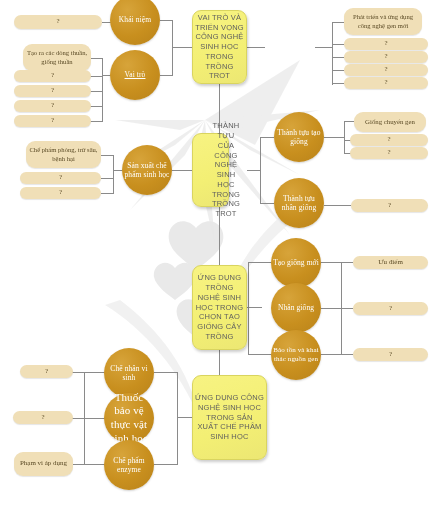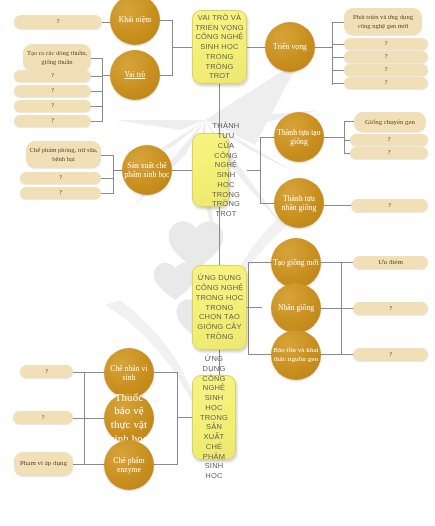--- a/index.html
+++ b/index.html
@@ -125,21 +125,20 @@
   <div class="ln lnh" style="left:90px;top:121px;width:13px;"></div>
 
   <div class="pill" style="left:23px;top:44px;width:68px;height:27px;font-size:6.6px;">Tạo ra các dòng thuần, giống thuần</div>
   <div class="pill" style="left:14px;top:70px;width:77px;height:12px;">?</div>
   <div class="pill" style="left:14px;top:85px;width:77px;height:12px;">?</div>
   <div class="pill" style="left:14px;top:100px;width:77px;height:12px;">?</div>
   <div class="pill" style="left:14px;top:115px;width:77px;height:12px;">?</div>
 
   <div class="ln lnh" style="left:247px;top:47px;width:18px;"></div>
   <div class="ln lnh" style="left:315px;top:47px;width:17px;"></div>
-  <div class="circle" style="left:265px;top:22px;width:50px;height:50px;">Triển vọng</div>
 
   <div class="ln lnv" style="left:332px;top:22px;height:63px;"></div>
   <div class="ln lnh" style="left:332px;top:22px;width:12px;"></div>
   <div class="ln lnh" style="left:332px;top:44px;width:12px;"></div>
   <div class="ln lnh" style="left:332px;top:57px;width:12px;"></div>
   <div class="ln lnh" style="left:332px;top:70px;width:12px;"></div>
   <div class="ln lnh" style="left:332px;top:83px;width:12px;"></div>
 
   <div class="pill" style="left:344px;top:8px;width:78px;height:27px;font-size:6.6px;">Phát triển và ứng dụng công nghệ gen mới</div>
   <div class="pill" style="left:344px;top:38px;width:84px;height:12px;">?</div>
@@ -180,21 +179,21 @@
 
   <div class="pill" style="left:354px;top:112px;width:72px;height:20px;font-size:6.8px;">Giống chuyển gen</div>
   <div class="pill" style="left:350px;top:134px;width:78px;height:12px;">?</div>
   <div class="pill" style="left:350px;top:147px;width:78px;height:12px;">?</div>
 
   <div class="ln lnh" style="left:324px;top:205px;width:27px;"></div>
   <div class="pill" style="left:351px;top:199px;width:77px;height:13px;">?</div>
 
   <div class="ln lnv" style="left:219px;top:207px;height:58px;"></div>
 
-  <div class="ybox" style="left:192px;top:265px;width:55px;height:85px;">ỨNG DỤNG CÔNG NGHỆ TRONG HỌC TRONG CHỌN TẠO GIỐNG CÂY TRỒNG</div>
+  <div class="ybox" style="left:192px;top:265px;width:55px;height:85px;">ỨNG DỤNG TRỒNG NGHỆ SINH HỌC TRONG CHỌN TẠO GIỐNG CÂY TRỒNG</div>
 
   <div class="ln lnh" style="left:247px;top:307px;width:15px;"></div>
   <div class="ln lnv" style="left:248px;top:262px;height:92px;"></div>
   <div class="ln lnh" style="left:248px;top:262px;width:24px;"></div>
   <div class="ln lnh" style="left:248px;top:354px;width:24px;"></div>
 
   <div class="circle" style="left:271px;top:238px;width:50px;height:50px;">Tạo giống mới</div>
   <div class="circle" style="left:271px;top:283px;width:50px;height:50px;">Nhân giống</div>
   <div class="circle" style="left:271px;top:330px;width:50px;height:50px;font-size:7px;">Bảo tồn và khai thác nguồn gen</div>
 
@@ -205,21 +204,21 @@
   <div class="ln lnh" style="left:341px;top:262px;width:12px;"></div>
   <div class="ln lnh" style="left:341px;top:308px;width:12px;"></div>
   <div class="ln lnh" style="left:341px;top:354px;width:12px;"></div>
 
   <div class="pill" style="left:353px;top:256px;width:75px;height:13px;">Ưu điểm</div>
   <div class="pill" style="left:353px;top:302px;width:75px;height:13px;">?</div>
   <div class="pill" style="left:353px;top:348px;width:75px;height:13px;">?</div>
 
   <div class="ln lnv" style="left:219px;top:350px;height:25px;"></div>
 
-  <div class="ybox" style="left:192px;top:375px;width:44px;height:85px;">ỨNG DỤNG CÔNG NGHỆ SINH HỌC TRONG SẢN XUẤT CHẾ PHẨM SINH HỌC</div>
+  <div class="ybox" style="left:192px;top:375px;width:75px;height:85px;">ỨNG DỤNG CÔNG NGHỆ SINH HỌC TRONG SẢN XUẤT CHẾ PHẨM SINH HỌC</div>
 
   <div class="ln lnh" style="left:177px;top:417px;width:16px;"></div>
   <div class="ln lnv" style="left:177px;top:372px;height:92px;"></div>
   <div class="ln lnh" style="left:154px;top:372px;width:24px;"></div>
   <div class="ln lnh" style="left:154px;top:464px;width:24px;"></div>
 
   <div class="circle" style="left:104px;top:348px;width:50px;height:50px;">Chế nhân vi sinh</div>
   <div class="circle" style="left:104px;top:393px;width:50px;height:50px;font-size:11px;">Thuốc bảo vệ thực vật sinh học</div>
   <div class="circle" style="left:104px;top:440px;width:50px;height:50px;">Chế phẩm enzyme</div>
 

